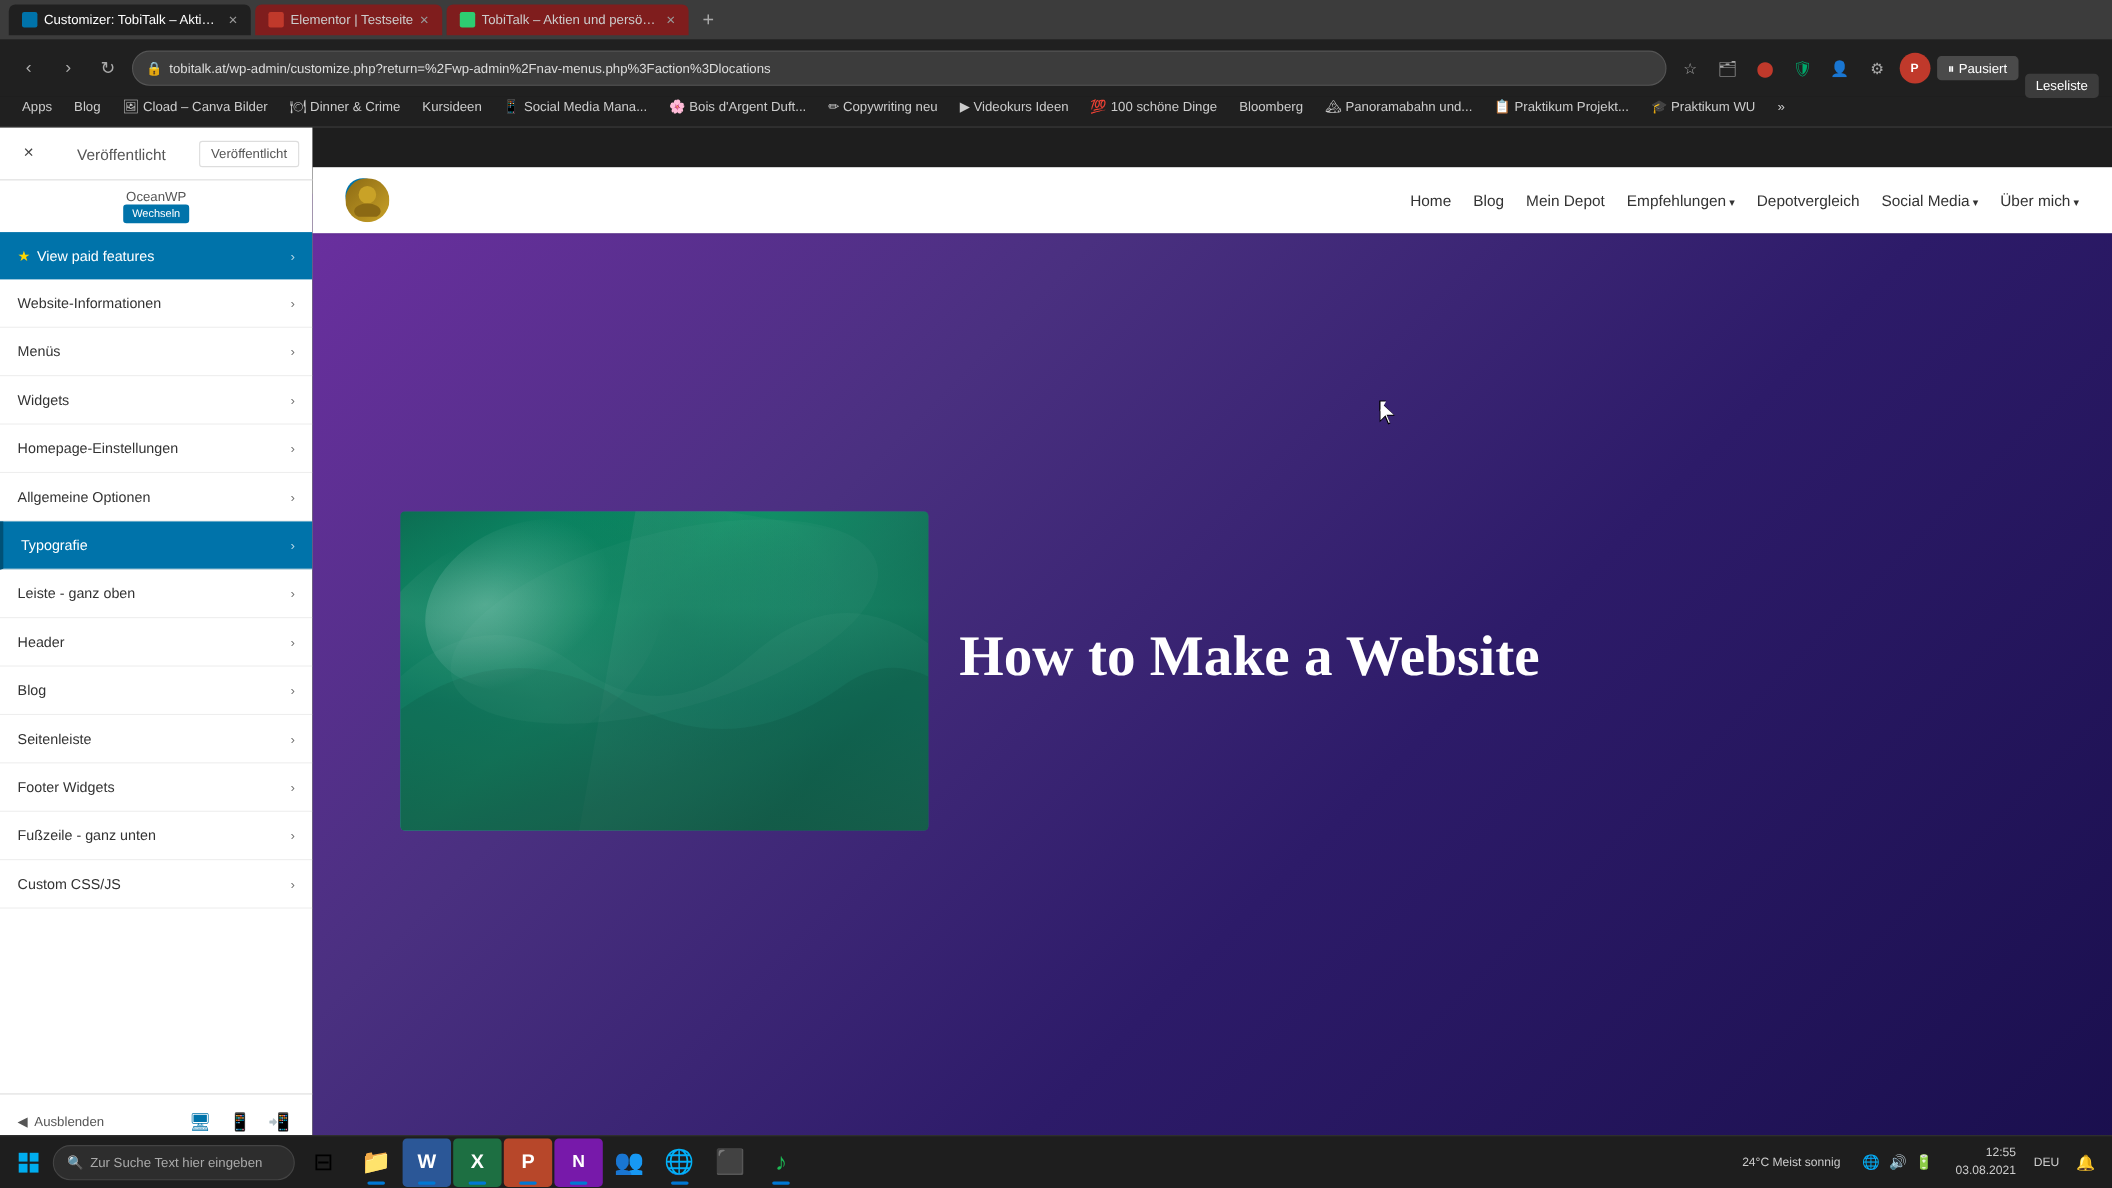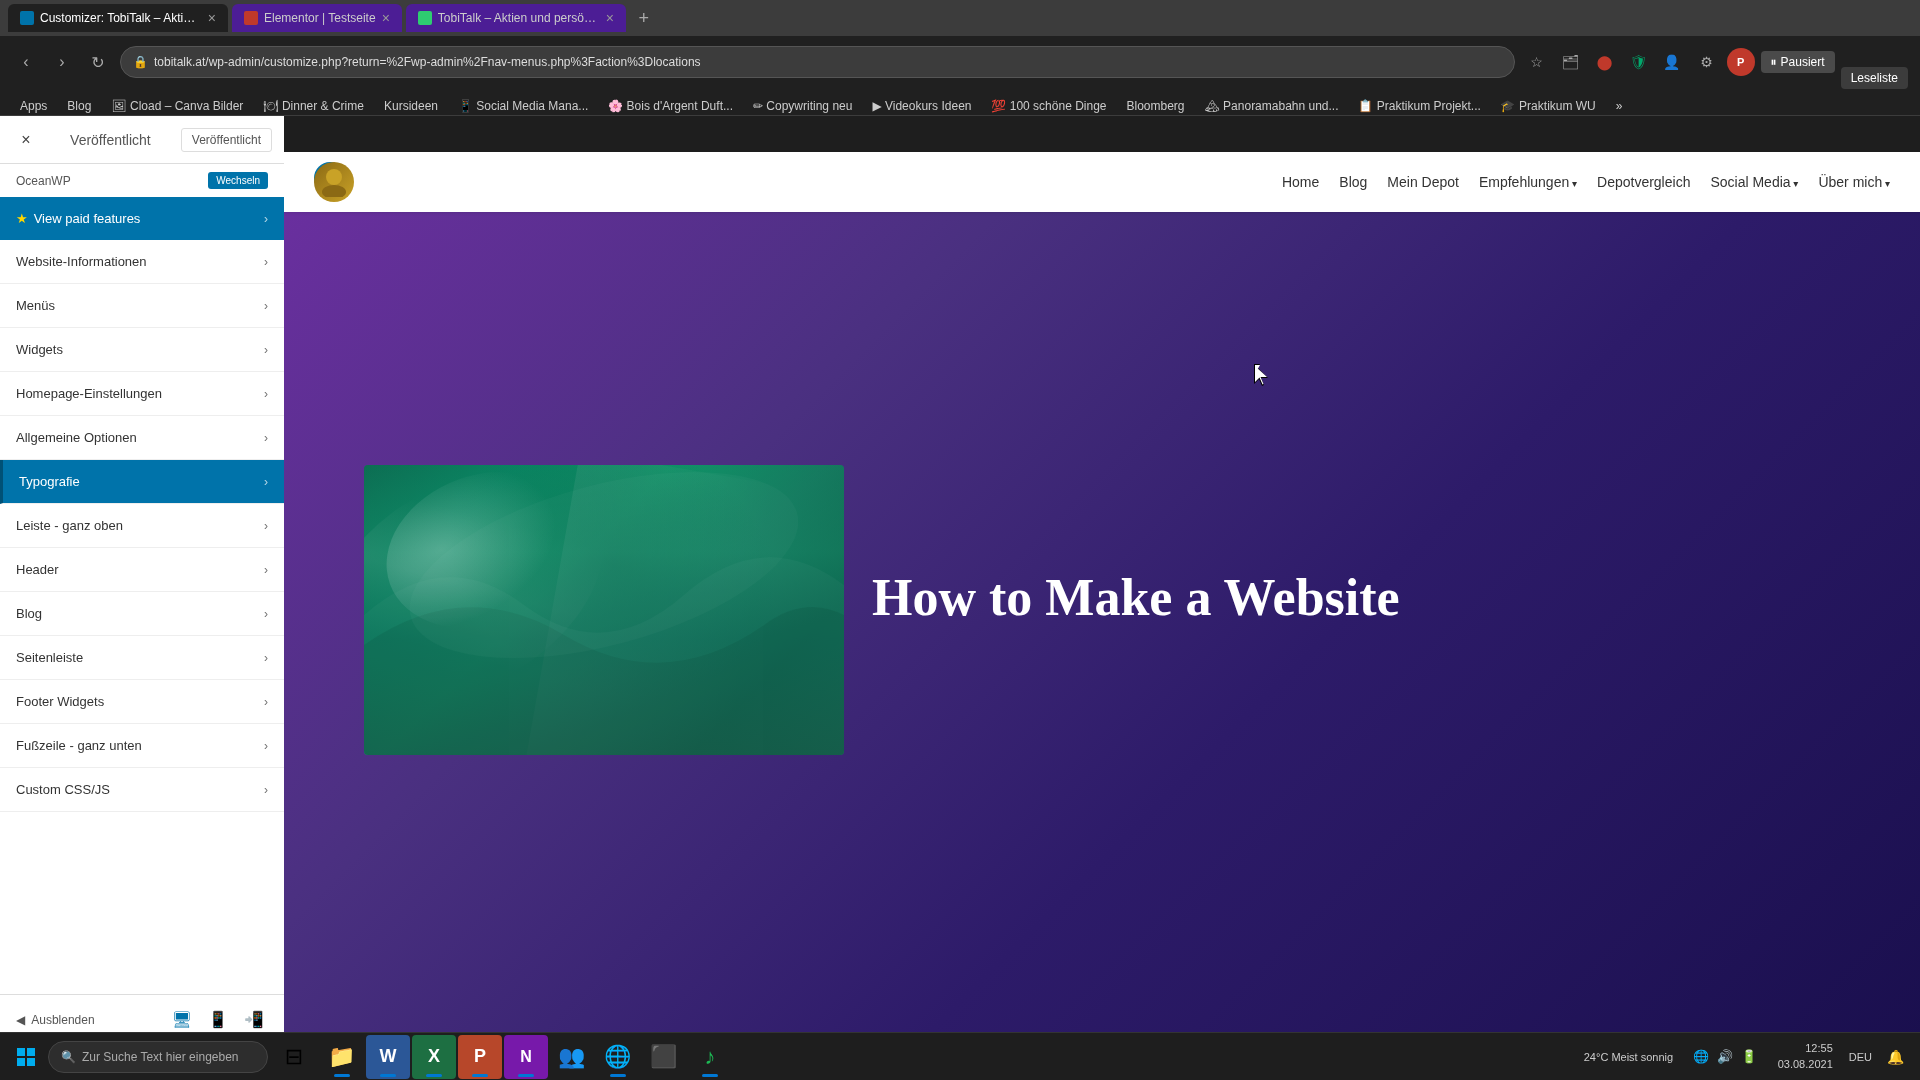--- a/index.html
+++ b/index.html
@@ -13,21 +13,21 @@
       gap: 4px;
     }
     .tab {
       display: flex;
       align-items: center;
       padding: 0 12px;
       height: 28px;
       border-radius: 6px 6px 0 0;
       font-size: 12px;
       color: #ccc;
-      background: #4c1d95;
+      background: #7f1d1d;
       gap: 6px;
       max-width: 220px;
     }
     .tab.active {
       background: #202020;
       color: #fff;
     }
     .tab-favicon {
       width: 14px;
       height: 14px;
@@ -111,21 +111,21 @@
       font-size: 12px;
       cursor: pointer;
       margin-top: 31px;
     }
 
     
     .bookmarks-bar {
       background: #202020;
       height: 28px;
       display: flex;
-      align-items: flex-end;
+      align-items: flex-start;
       padding: 0 12px;
       gap: 4px;
       border-bottom: 1px solid #3c3c3c;
       font-size: 12px;
       color: #ccc;
       overflow: hidden;
     }
     .bookmark-item {
       padding: 2px 8px;
       border-radius: 3px;
@@ -178,21 +178,21 @@
       border-radius: 3px;
       padding: 4px 10px;
       font-size: 12px;
       color: #555;
       cursor: pointer;
     }
     .theme-name {
       padding: 8px 16px;
       font-size: 12px;
       color: #555;
-      display: flex; align-items: center; justify-content: space-between;
+      display: flex; align-items: center; justify-content: space-between; flex-direction: column;
     }
     .switch-theme-btn {
       background: #0073aa;
       color: white;
       border: none;
       border-radius: 3px;
       padding: 3px 8px;
       font-size: 10px;
       cursor: pointer;
     }

